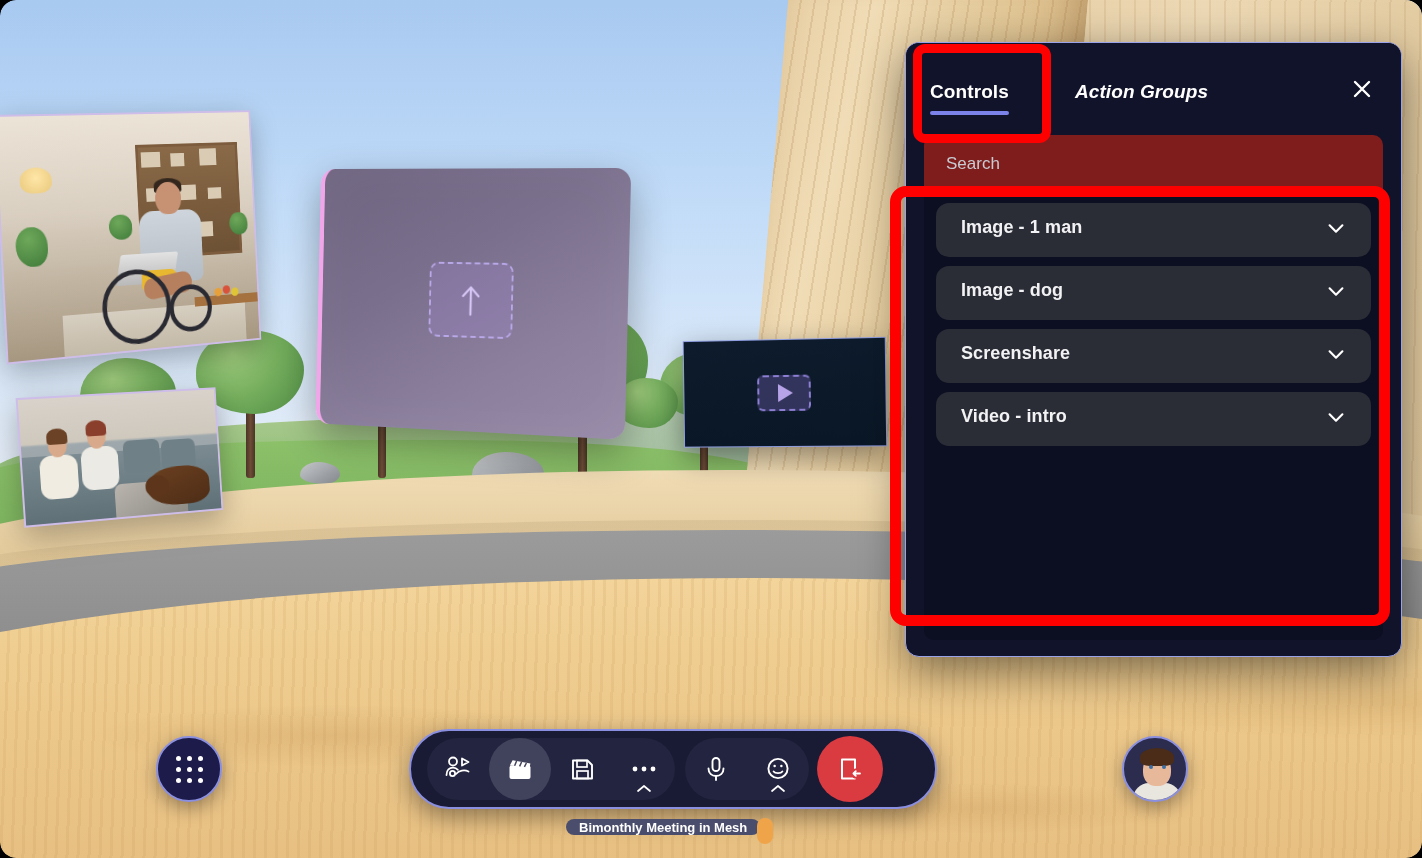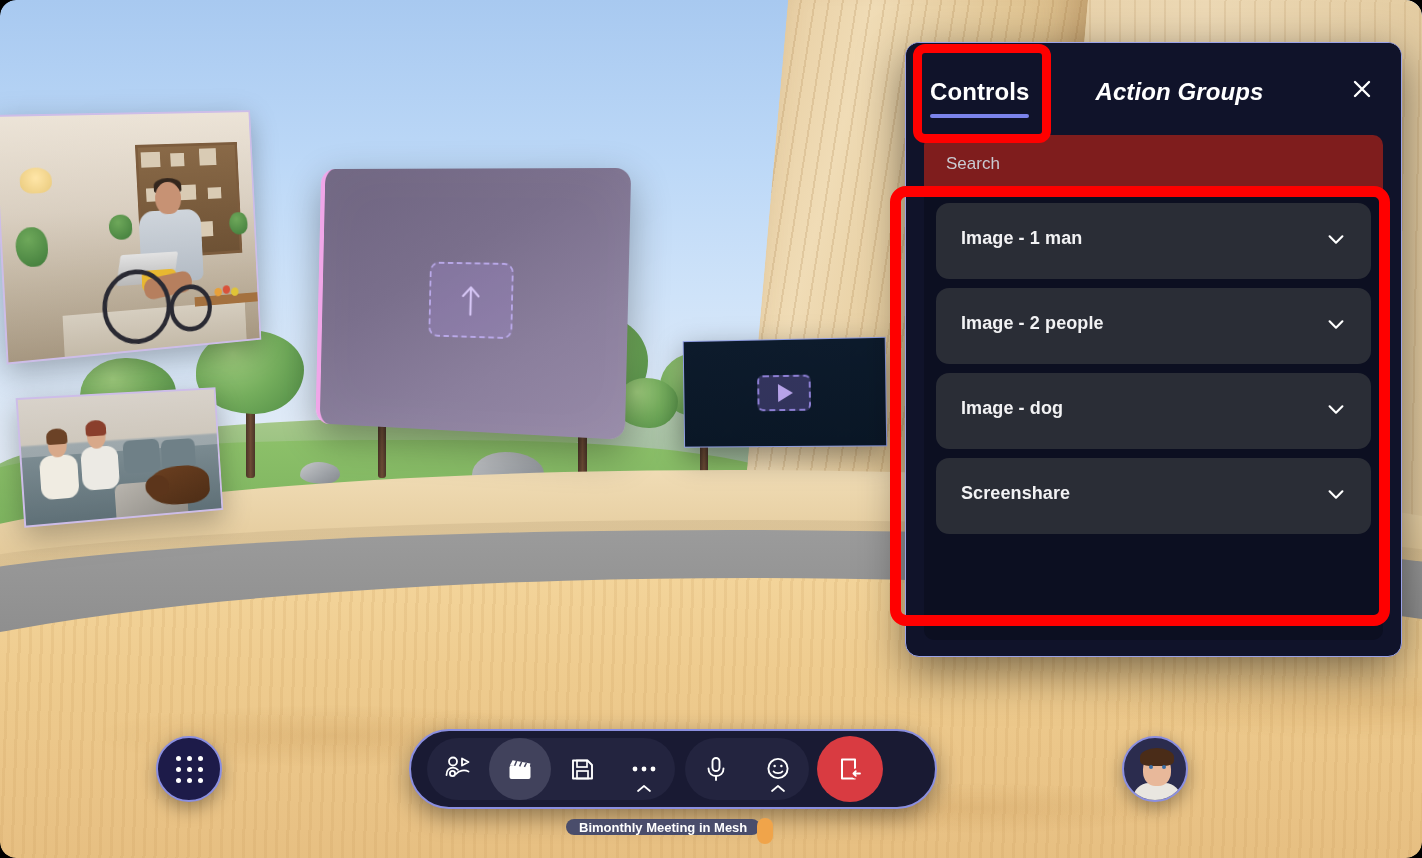--- a/index.html
+++ b/index.html
@@ -220,21 +220,21 @@
     border-radius:14px;
     box-shadow:0 14px 46px rgba(0,0,0,.5);
     overflow:hidden;
     display:flex; flex-direction:column;
   }
   .panel-header {
     height:92px; flex:0 0 92px; display:flex; align-items:center;
     padding:0 22px; position:relative; background:#10132a;
   }
   .tab {
-    font-size:24px; font-weight:bold; color:#ffffff;
+    font-size:19px; font-weight:bold; color:#ffffff;
     padding:6px 2px 0 2px; margin-right:40px; position:relative;
     letter-spacing:.1px; cursor:pointer;
   }
   .tab.active::after {
     content:""; position:absolute; left:2px; right:2px; bottom:-12px;
     height:4px; background:#7b83eb; border-radius:2px;
   }
   .tab.inactive { margin-left:22px;font-style:italic; }
   .close-x {
     position:absolute; right:22px; top:50%; transform:translateY(-50%);
@@ -249,21 +249,21 @@
   }
   .search-box .ph { font-size:17px; color:#c9cbd2; }
 
   .list-area {
     flex:1; background:#0c0f21; margin:0 18px 16px 18px;
     border-radius:0 0 10px 10px;
     padding:10px 12px 12px 12px;
     display:flex; flex-direction:column; gap:9px; overflow:hidden;
   }
   .list-item {
-    background:#2a2d36; border-radius:13px; height:76px;
+    background:#2a2d36; border-radius:13px; height:54px;
     display:flex; align-items:center; justify-content:space-between;
     padding:0 24px 5px 25px; cursor:pointer;
   }
   .list-item .label { font-size:18px; font-weight:bold; color:#f2f2f4; letter-spacing:.1px; }
   .chev { width:22px; height:22px; flex:0 0 22px; }
 
   
   .annot {
     position:absolute; border:9px solid #ff0000; border-radius:12px;
     pointer-events:none; box-sizing:border-box;
@@ -446,41 +446,41 @@
 
     <div class="list-area">
 
       <div class="list-item">
         <span class="label">Image - 1 man</span>
         <svg class="chev" viewBox="0 0 24 24" fill="none">
           <path d="M5 9 L12 16 L19 9" stroke="#ffffff" stroke-width="2.3" stroke-linecap="round" stroke-linejoin="round"></path>
         </svg>
       </div>
 
-      <div class="list-item">
-        <span class="label">Image - 2 people</span>
-        <svg class="chev" viewBox="0 0 24 24" fill="none">
-          <path d="M5 9 L12 16 L19 9" stroke="#ffffff" stroke-width="2.3" stroke-linecap="round" stroke-linejoin="round"></path>
-        </svg>
-      </div>
 
       <div class="list-item">
         <span class="label">Image - dog</span>
         <svg class="chev" viewBox="0 0 24 24" fill="none">
           <path d="M5 9 L12 16 L19 9" stroke="#ffffff" stroke-width="2.3" stroke-linecap="round" stroke-linejoin="round"></path>
         </svg>
       </div>
 
       <div class="list-item">
         <span class="label">Screenshare</span>
         <svg class="chev" viewBox="0 0 24 24" fill="none">
           <path d="M5 9 L12 16 L19 9" stroke="#ffffff" stroke-width="2.3" stroke-linecap="round" stroke-linejoin="round"></path>
         </svg>
       </div>
 
+      <div class="list-item">
+        <span class="label">Video - intro</span>
+        <svg class="chev" viewBox="0 0 24 24" fill="none">
+          <path d="M5 9 L12 16 L19 9" stroke="#ffffff" stroke-width="2.3" stroke-linecap="round" stroke-linejoin="round"></path>
+        </svg>
+      </div>
 
     </div>
   </div>
 
   <div class="annot annot-tab"></div>
   <div class="annot annot-list"></div>
 
   <div class="launcher">
     <div class="dots3x3">
       <span></span>

